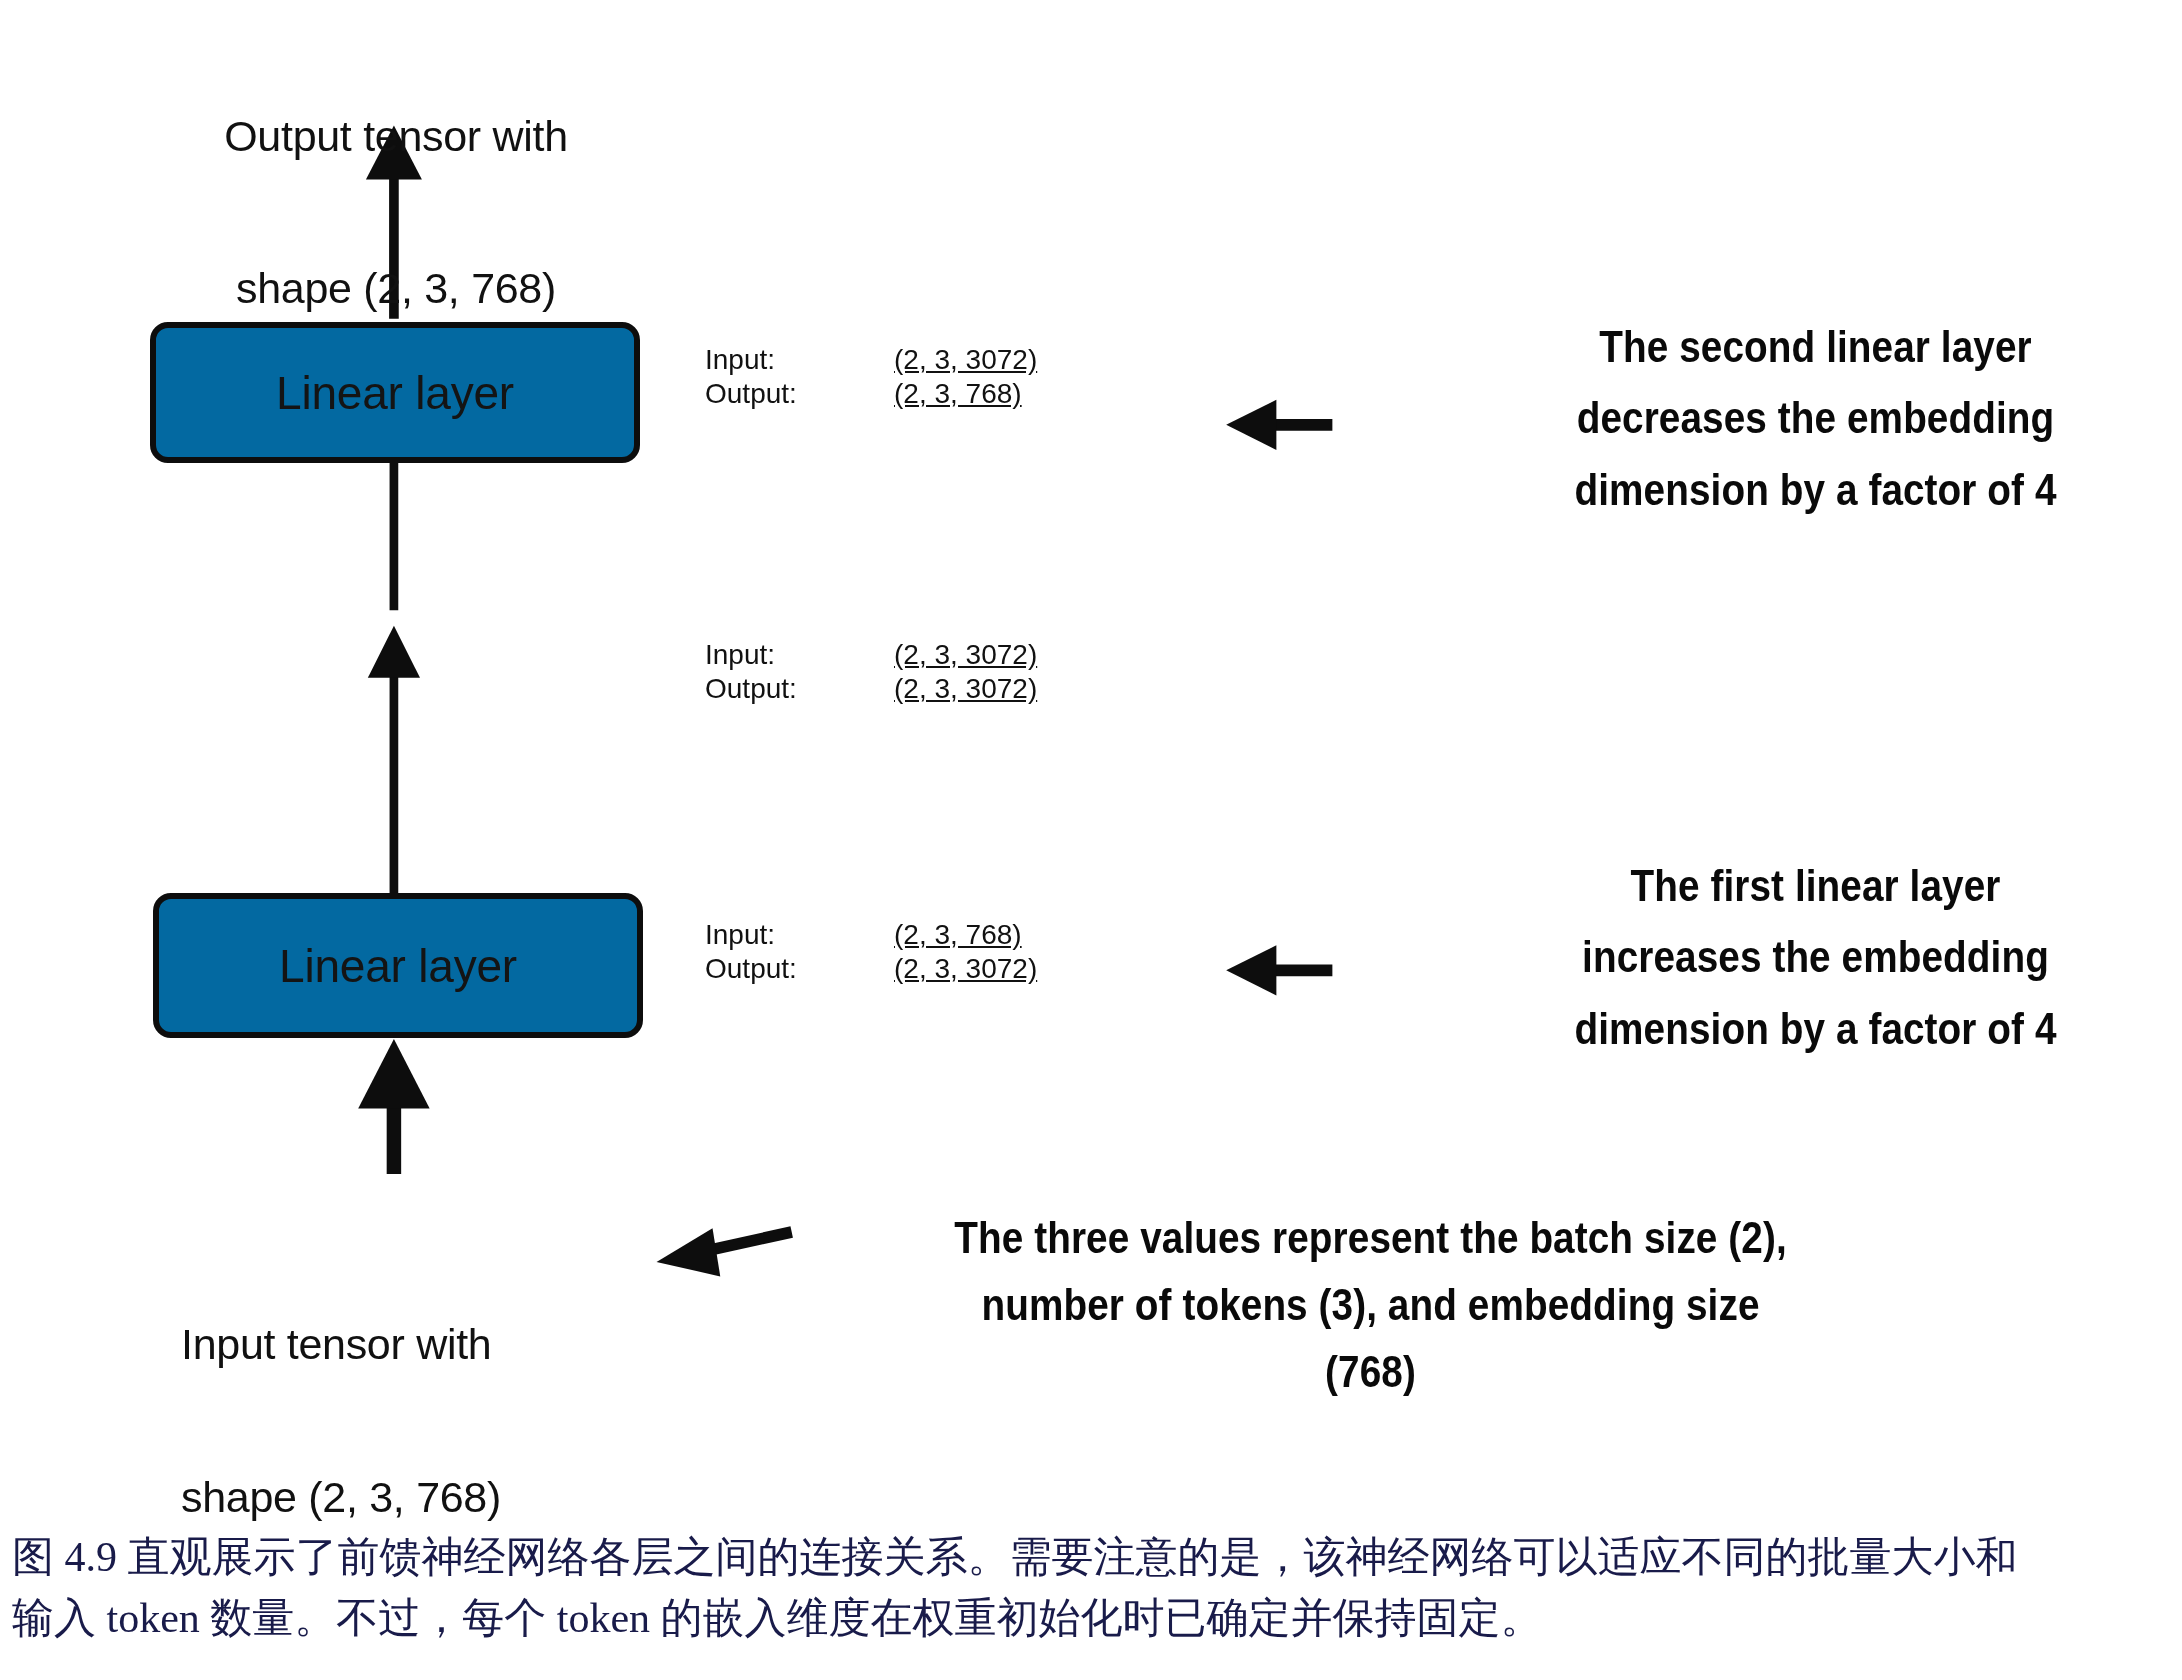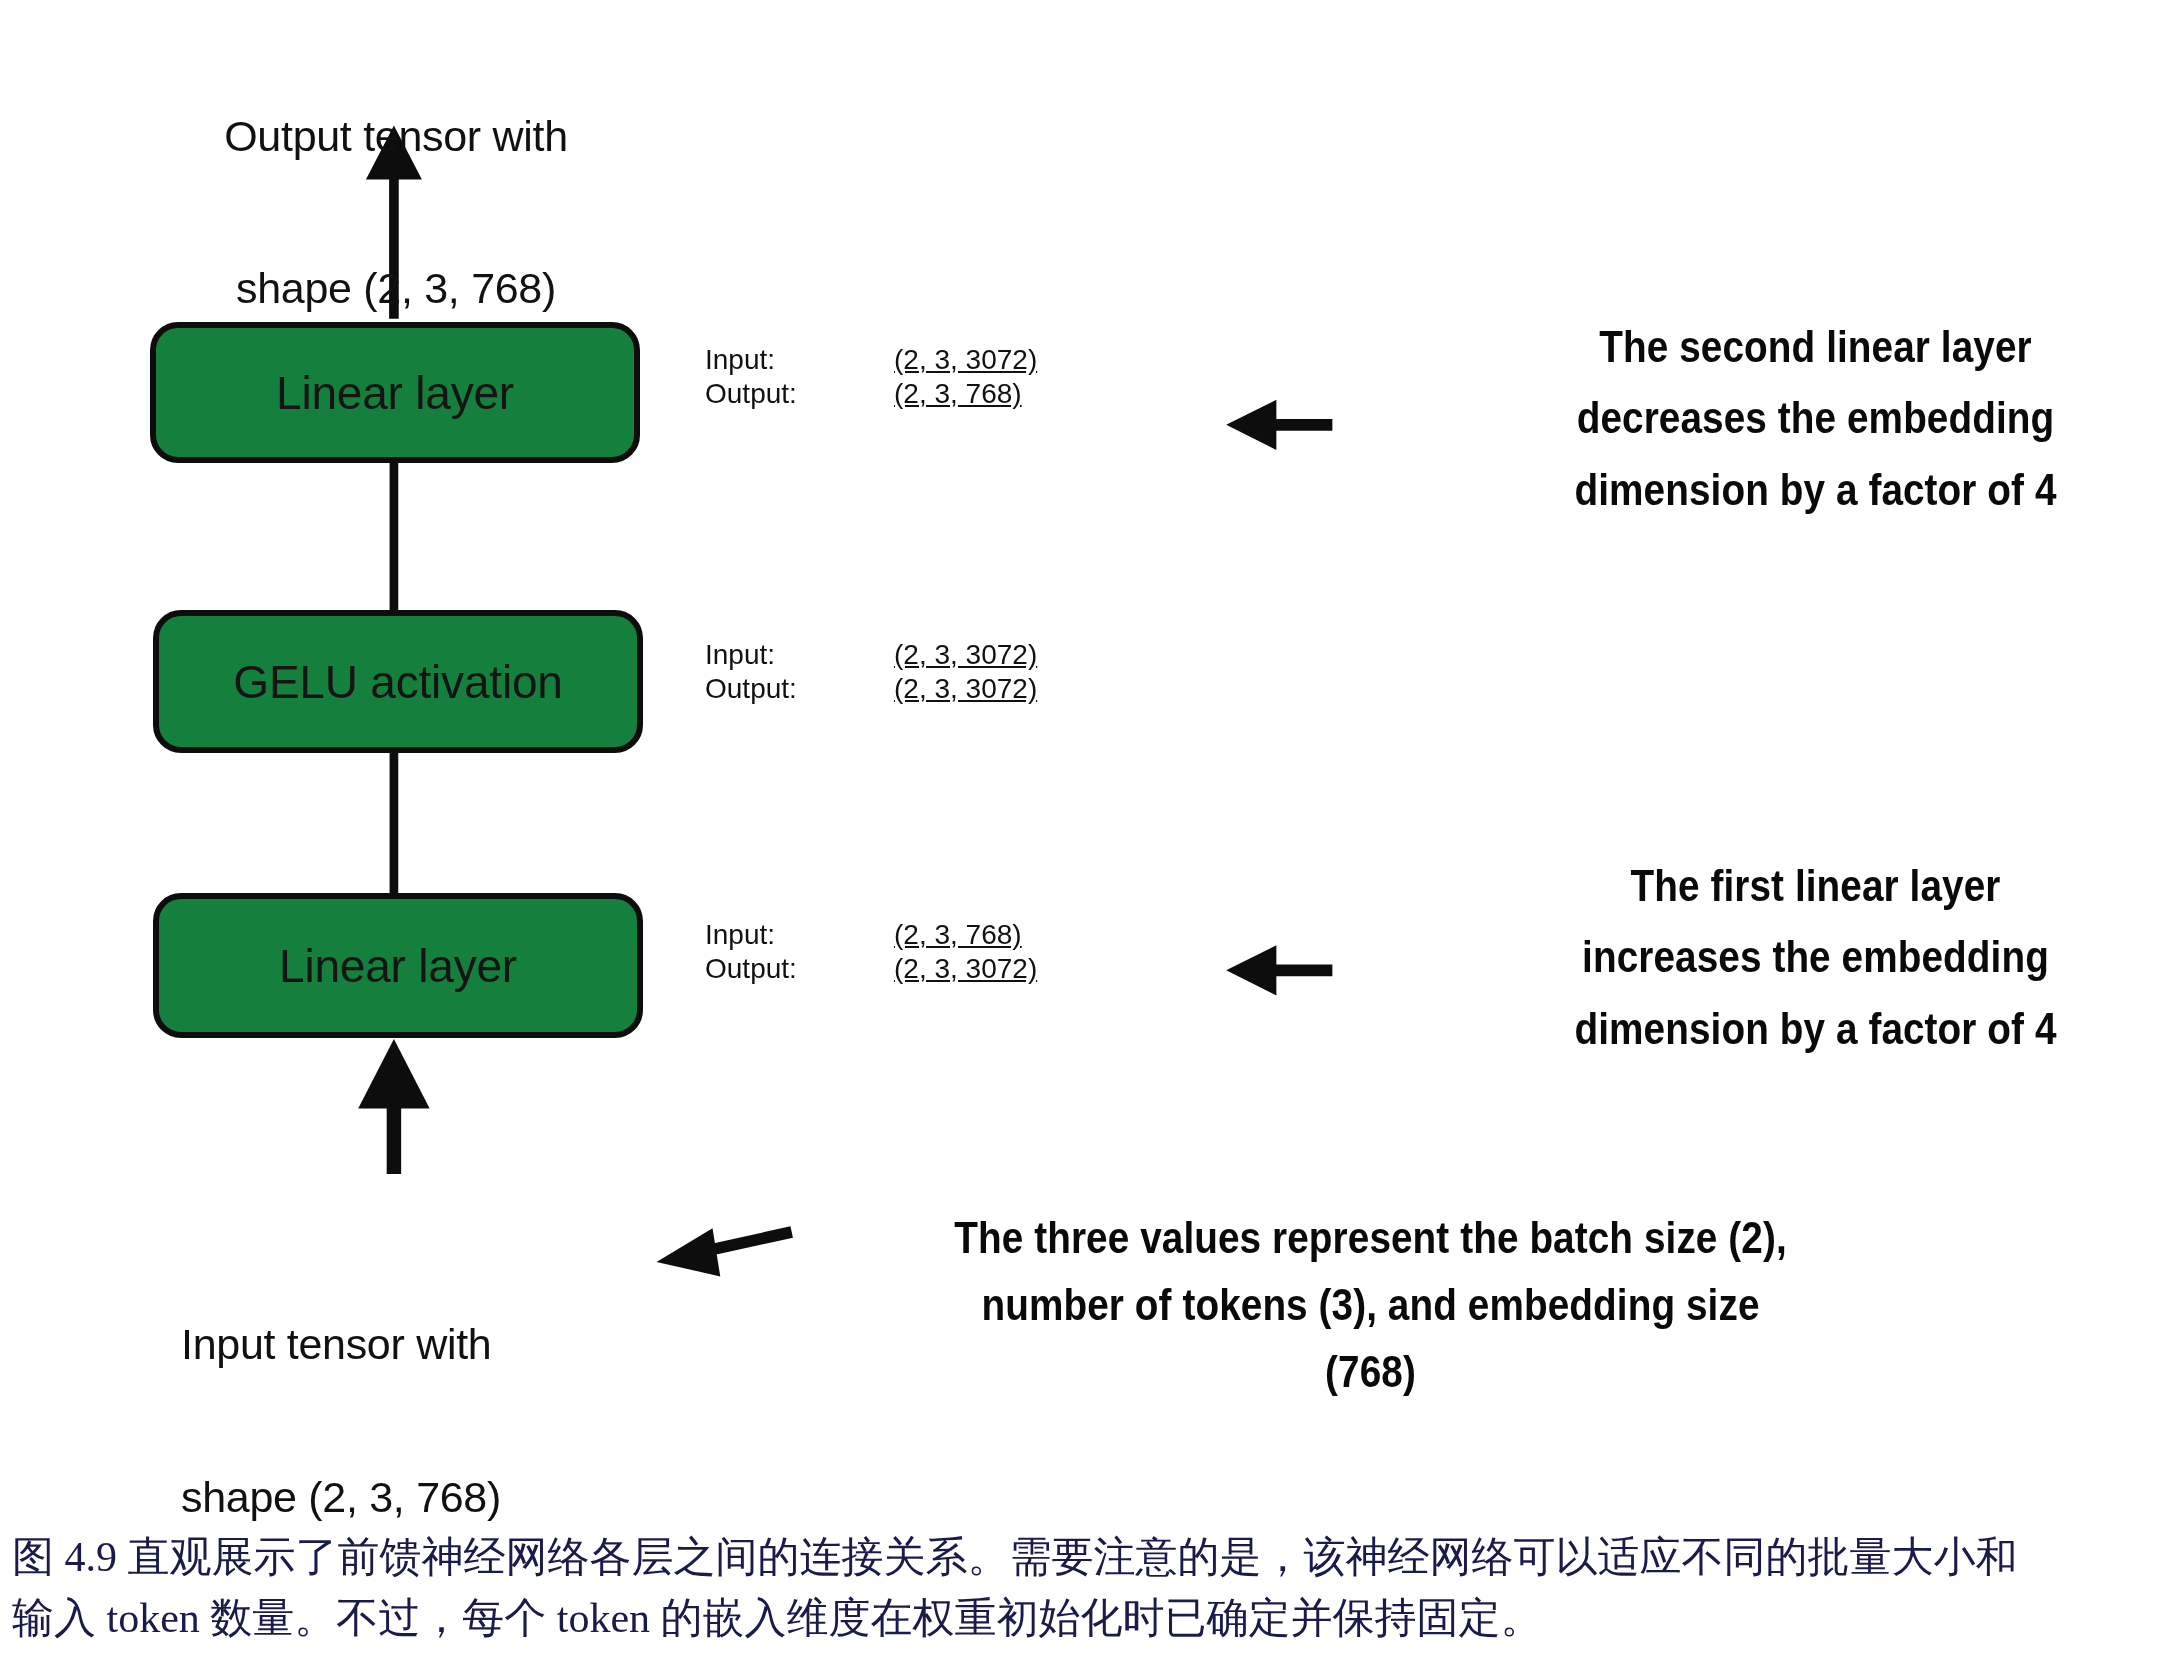--- a/index.html
+++ b/index.html
@@ -39,22 +39,22 @@
 
   .tensor-label {
     font-size: 43px;
     letter-spacing: -0.3px;
   }
 
   
   .node-box {
     position: absolute;
     border: 6.8px solid #0d0d0d;
-    border-radius: 28px;
-    background: #15803d;
+    border-radius: 18px;
+    background: #0369a1;
     box-sizing: border-box;
     display: flex;
     align-items: center;
     justify-content: center;
   }
   .node-label {
     font-family: "Liberation Sans", sans-serif;
     font-size: 46px;
     color: #141414;
     white-space: nowrap;
@@ -159,23 +159,20 @@
 
   <div class="abs plain plain-center tensor-label" style="left:58px; top:9.7px; width:676px;">
     <div>Output tensor with</div>
     <div>shape (2, 3, 768)</div>
   </div>
 
   <div class="node-box" style="left:150px; top:322px; width:490px; height:141px;">
     <span class="node-label">Linear layer</span>
   </div>
 
-  <div class="node-box" style="left:153px; top:610px; width:490px; height:143px;">
-    <span class="node-label">GELU activation</span>
-  </div>
 
   <div class="node-box" style="left:153px; top:893px; width:490px; height:145px;">
     <span class="node-label">Linear layer</span>
   </div>
 
   <div class="io-block" style="left:705px; top:343px;">
     <div class="io-row">
       <span class="io-key">Input:</span>
       <span class="io-val">(2, 3, 3072)</span>
     </div>

